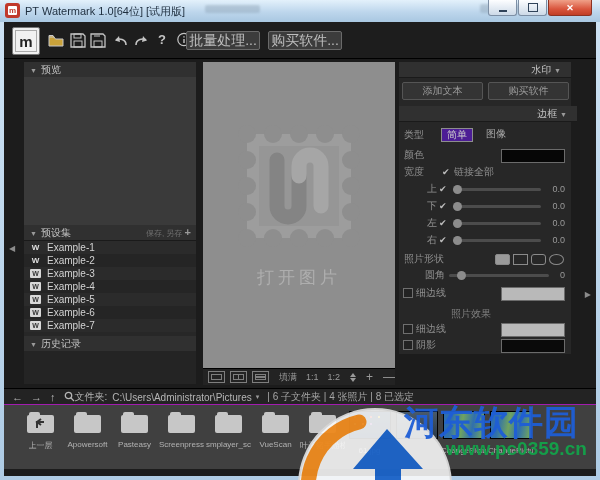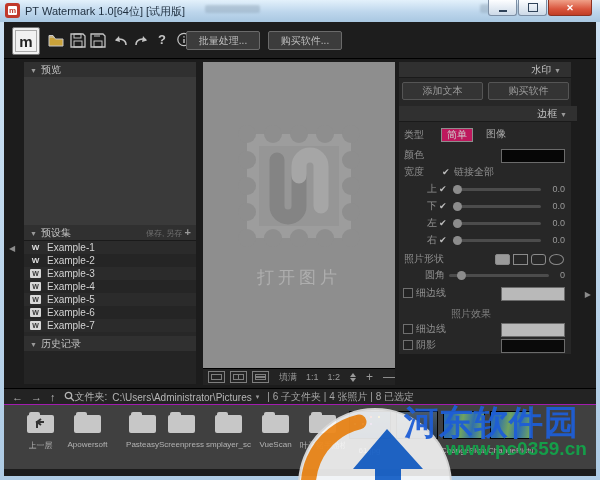--- a/index.html
+++ b/index.html
@@ -27,21 +27,21 @@
   .app{position:absolute;left:4px;top:22px;width:592px;height:454px;background:#1c1c1c;overflow:hidden;color:#ccc;}
   .toolbar{position:absolute;left:0;top:0;width:100%;height:36px;background:#1d1d1d;border-bottom:1px solid #000;}
   .stamp{position:absolute;left:8px;top:5px;width:26px;height:26px;background:#f1f1f1;border:1px solid #777;
          border-radius:2px;display:flex;align-items:center;justify-content:center;
          box-shadow:inset 0 0 0 2px #f1f1f1, inset 0 0 0 3px #aaa;}
   .stamp span{font-size:15px;font-weight:bold;color:#222;}
   .tico{position:absolute;top:11px;width:16px;height:15px;}
   .tico svg{width:16px;height:15px;}
   .ttxt{position:absolute;top:10px;font-size:13px;color:#c4c4c4;font-weight:bold;}
   .tbtn{position:absolute;top:9px;height:17px;line-height:17px;background:#3c3c3c;border:1px solid #6a6a6a;
-        color:#bdbdbd;font-size:10px;text-align:center;border-radius:2px;}
+        color:#bdbdbd;font-size:14px;text-align:center;border-radius:2px;}
   
   .collapse-arrow{position:absolute;color:#8b8b8b;font-size:8px;}
   .panel{position:absolute;background:#272727;}
   .hdr{height:15px;line-height:15px;background:#303030;color:#c3c3c3;font-size:10px;
        padding-left:6px;position:relative;border-bottom:1px solid #1a1a1a;}
   .hdr .tri{font-size:7px;color:#9a9a9a;margin-right:4px;}
   .hdr .side{position:absolute;right:5px;top:0;font-size:8px;color:#6f6f6f;}
   .hdr .plus{font-size:11px;color:#9a9a9a;font-weight:bold;}
   .rhdr{text-align:right;padding-right:6px;}
   .previewbox{position:absolute;left:0;width:100%;background:#3a3a3a;border-bottom:1px solid #1c1c1c;}
@@ -59,21 +59,21 @@
   .updown{margin-left:10px;display:flex;flex-direction:column;gap:1px;}
   .updown i{width:0;height:0;border-left:3px solid transparent;border-right:3px solid transparent;}
   .updown .u{border-bottom:4px solid #9a9a9a;} .updown .d{border-top:4px solid #9a9a9a;}
   .pm{margin-left:10px;font-size:12px;color:#9a9a9a;}
   
   .rrow{position:absolute;left:0;width:100%;font-size:10px;color:#8f8f8f;height:14px;line-height:14px;}
   .rlabel{position:absolute;left:5px;}
   .btn2{position:absolute;top:0;height:16px;line-height:16px;background:#343434;border:1px solid #555;
         color:#9b9b9b;font-size:10px;text-align:center;border-radius:2px;}
   .seg{position:absolute;font-size:10px;color:#a9a9a9;padding:0 5px;height:12px;line-height:12px;}
-  .seg.sel{border:1px solid #8d8d8d;background:#be185d;color:#cfcfcf;}
+  .seg.sel{border:1px solid #8d8d8d;background:#4c1d95;color:#cfcfcf;}
   .swatch{position:absolute;right:6px;top:1px;width:62px;height:12px;border:1px solid #6b6b6b;}
   .chkmark{color:#bdbdbd;font-size:9px;position:absolute;}
   .chkbox{position:absolute;width:8px;height:8px;border:1px solid #6f6f6f;top:2px;background:#222;}
   .track{position:absolute;height:3px;background:#4c4c4c;border-radius:2px;top:6px;}
   .knob{position:absolute;width:9px;height:9px;border-radius:50%;background:#8c8c8c;top:-3px;}
   .sval{position:absolute;right:6px;font-size:9px;color:#9a9a9a;}
   .shapeico{position:absolute;top:2px;width:13px;height:9px;border:1px solid #8a8a8a;}
   .shapeico.fill{background:#9a9a9a;border-radius:2px;}
   .shapeico.rnd{border-radius:3px;} .shapeico.circ{border-radius:50%;}
   
@@ -396,21 +396,21 @@
           <svg width="14" height="12" style="position:absolute;left:7px;top:3px;" viewBox="0 0 14 12">
               <path d="M3,10 V4 h7 M7,1 L3,4 L7,7" fill="none" stroke="#333" stroke-width="2"></path>
             </svg>
         </div>
         <div class="slabel">上一层</div>
       </div>
       <div class="sitem" style="left:61px;">
           <div class="ficon"></div>
           <div class="slabel">Apowersoft</div>
         </div>
-      <div class="sitem" style="left:108px;margin-left:8px;">
+      <div class="sitem" style="left:108px;">
           <div class="ficon"></div>
           <div class="slabel">Pasteasy</div>
         </div>
       <div class="sitem" style="left:155px;">
           <div class="ficon"></div>
           <div class="slabel">Screenpresso</div>
         </div>
       <div class="sitem" style="left:202px;">
           <div class="ficon"></div>
           <div class="slabel">smplayer_scre..</div>

